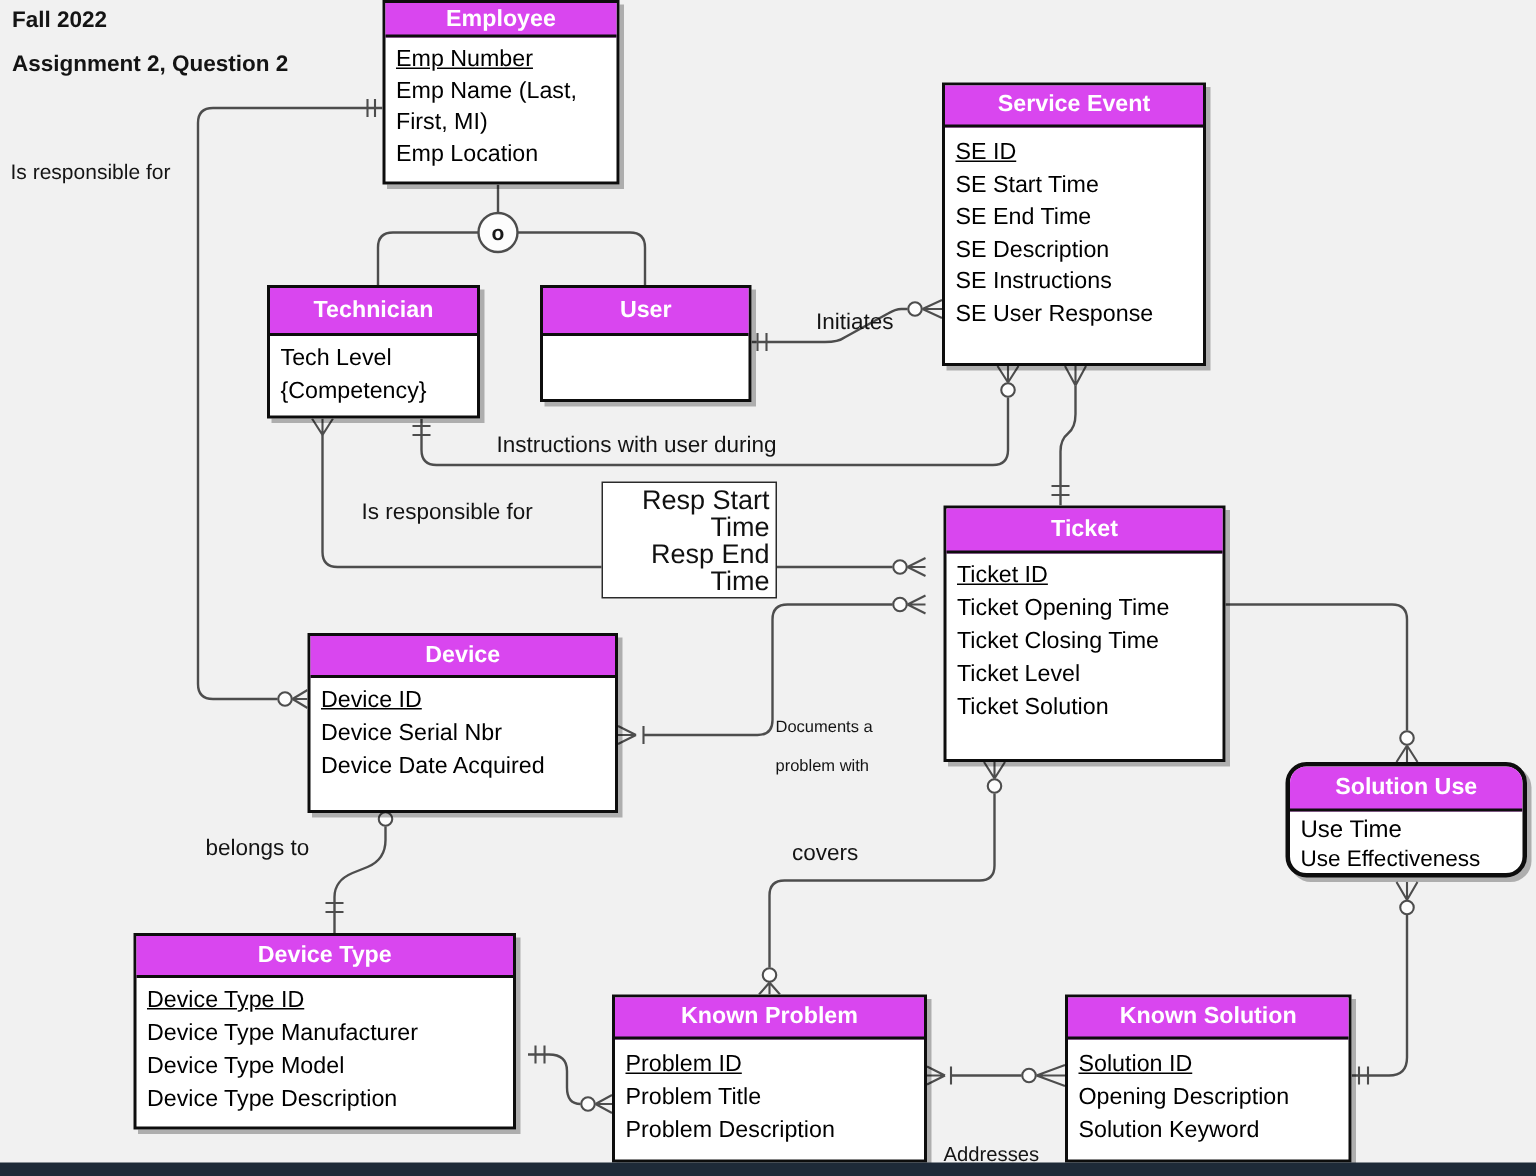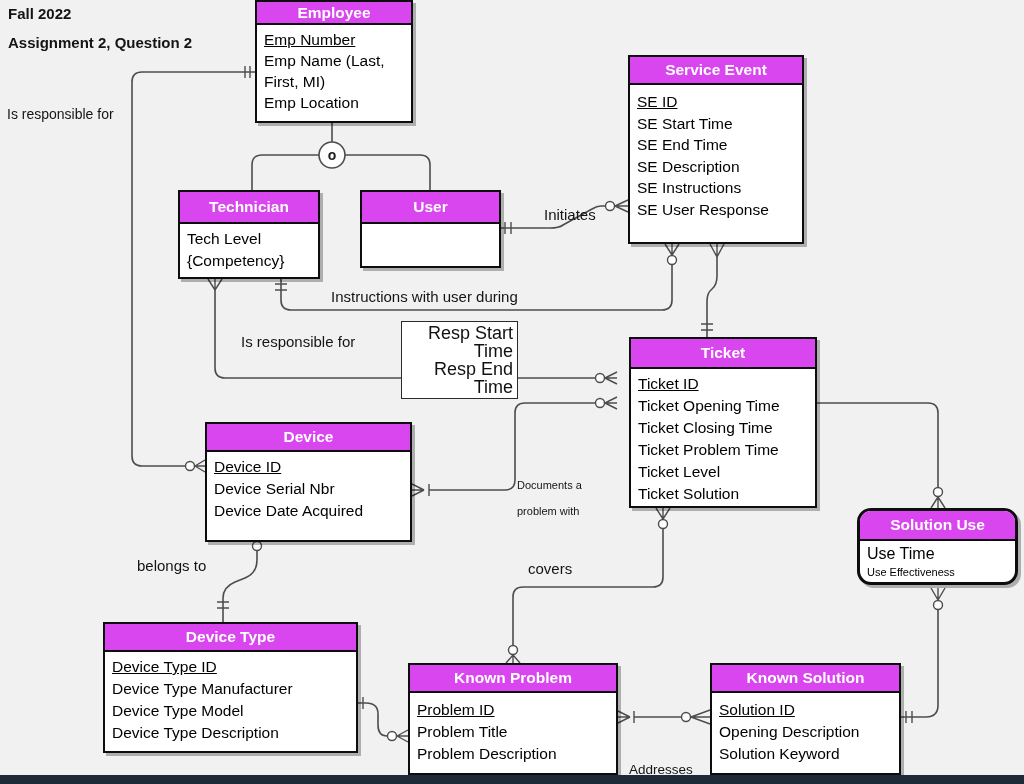--- a/index.html
+++ b/index.html
@@ -191,36 +191,35 @@
   <div class="ehead" style="height:30px;">User</div>
   <div class="ebody"></div>
 </div>
 
 <div class="entity" style="left:617px;top:337px;width:188px;height:171px;margin-left:12px;">
   <div class="ehead" style="height:28px;">Ticket</div>
   <div class="ebody" style="line-height:22px;">
     <div class="attr key">Ticket ID</div>
     <div class="attr">Ticket Opening Time</div>
     <div class="attr">Ticket Closing Time</div>
-    <div class="attr">Ticket Problem Time</div>
     <div class="attr">Ticket Level</div>
     <div class="attr">Ticket Solution</div>
   </div>
 </div>
 
 <div class="entity" style="left:205px;top:422px;width:207px;height:120px;">
   <div class="ehead" style="height:26px;">Device</div>
   <div class="ebody" style="line-height:22px;">
     <div class="attr key">Device ID</div>
     <div class="attr">Device Serial Nbr</div>
     <div class="attr">Device Date Acquired</div>
   </div>
 </div>
 
-<div class="entity" style="left:103px;top:622px;width:255px;height:131px;">
+<div class="entity" style="left:89px;top:622px;width:255px;height:131px;">
   <div class="ehead" style="height:26px;">Device Type</div>
   <div class="ebody" style="line-height:22px;">
     <div class="attr key">Device Type ID</div>
     <div class="attr">Device Type Manufacturer</div>
     <div class="attr">Device Type Model</div>
     <div class="attr">Device Type Description</div>
   </div>
 </div>
 
 <div class="entity" style="left:408px;top:663px;width:210px;height:112px;">
@@ -238,17 +237,17 @@
     <div class="attr key">Solution ID</div>
     <div class="attr">Opening Description</div>
     <div class="attr">Solution Keyword</div>
   </div>
 </div>
 
 <div class="entity rounded" style="left:857px;top:508px;width:161px;height:77px;">
   <div class="ehead" style="height:28px;">Solution Use</div>
   <div class="ebody" style="line-height:19px;padding-top:3px;font-size:15px;">
     <div class="attr" style="font-size:16px;">Use Time</div>
-    <div class="attr" style="font-size:11px;">Use Effectiveness</div>
+    <div class="attr" style="font-size:15px;">Use Effectiveness</div>
   </div>
 </div>
 
 <div class="bottombar"></div>
 
 </body></html>

